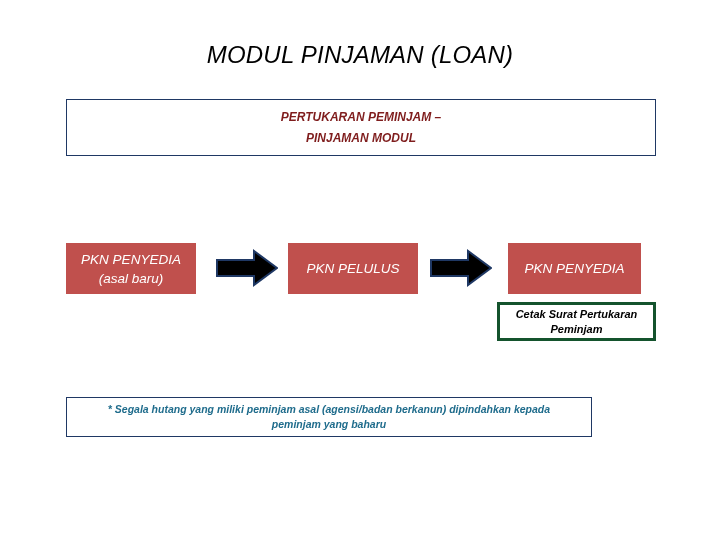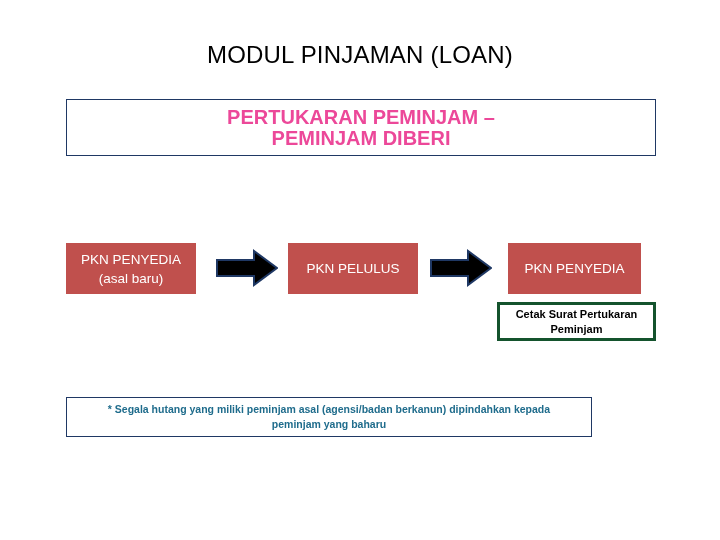--- a/index.html
+++ b/index.html
@@ -17,20 +17,21 @@
     -webkit-font-smoothing: antialiased;
   }
 
   #slide {
     position: absolute;
     left: 0;
     top: 0;
     width: 720px;
     height: 540px;
     background: #ffffff;
+    font-style: italic;
   }
 
   
   .slide-title {
     position: absolute;
     left: 0;
     top: 40px;
     width: 720px;
     text-align: center;
     font-size: 24px;
@@ -49,24 +50,24 @@
     height: 57px;
     border: 1.5px solid #1F3864;
     box-sizing: border-box;
     background: #ffffff;
     display: flex;
     flex-direction: column;
     align-items: center;
     justify-content: center;
   }
   .banner-line {
-    font-size: 20px;
+    font-size: 12px;
     line-height: 21px;
     font-weight: bold;
-    color: #ec4899;
+    color: #7f1d1d;
     text-align: right;
     white-space: nowrap;
   }
 
   
   .redbox {
     position: absolute;
     background: #C0504D;
     box-sizing: border-box;
     display: flex;
@@ -141,21 +142,21 @@
 </style>
 </head>
 <body>
 
 <div id="slide">
 
   <div class="slide-title">MODUL PINJAMAN (LOAN)</div>
 
   <div class="banner-box">
     <div class="banner-line">PERTUKARAN PEMINJAM –</div>
-    <div class="banner-line">PEMINJAM DIBERI</div>
+    <div class="banner-line">PINJAMAN MODUL</div>
   </div>
 
   <div class="redbox" id="redbox-1">
     <div>PKN PENYEDIA</div>
     <div>(asal baru)</div>
   </div>
 
   <div class="arrow" id="arrow-1">
     <svg width="62" height="38" viewBox="0 0 62 38" xmlns="http://www.w3.org/2000/svg">
       <polygon points="1,11 38,11 38,2 61,19 38,36 38,27 1,27" fill="#000000" stroke="#1F3864" stroke-width="2" stroke-linejoin="miter"></polygon>

